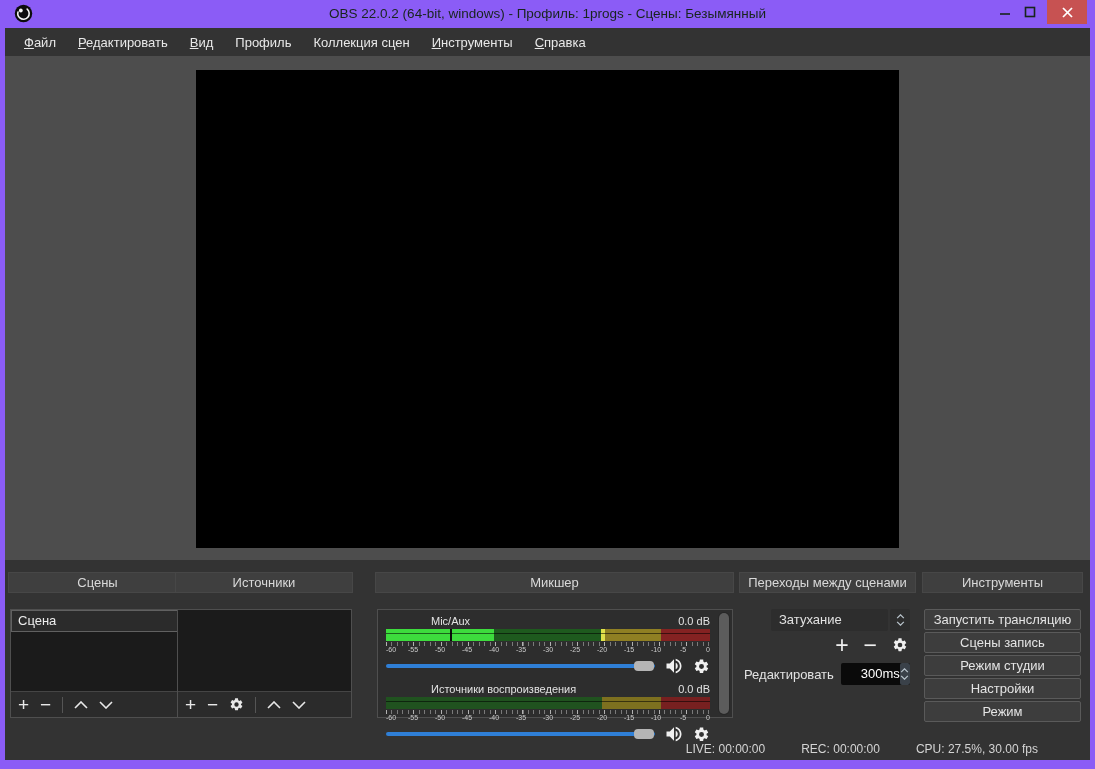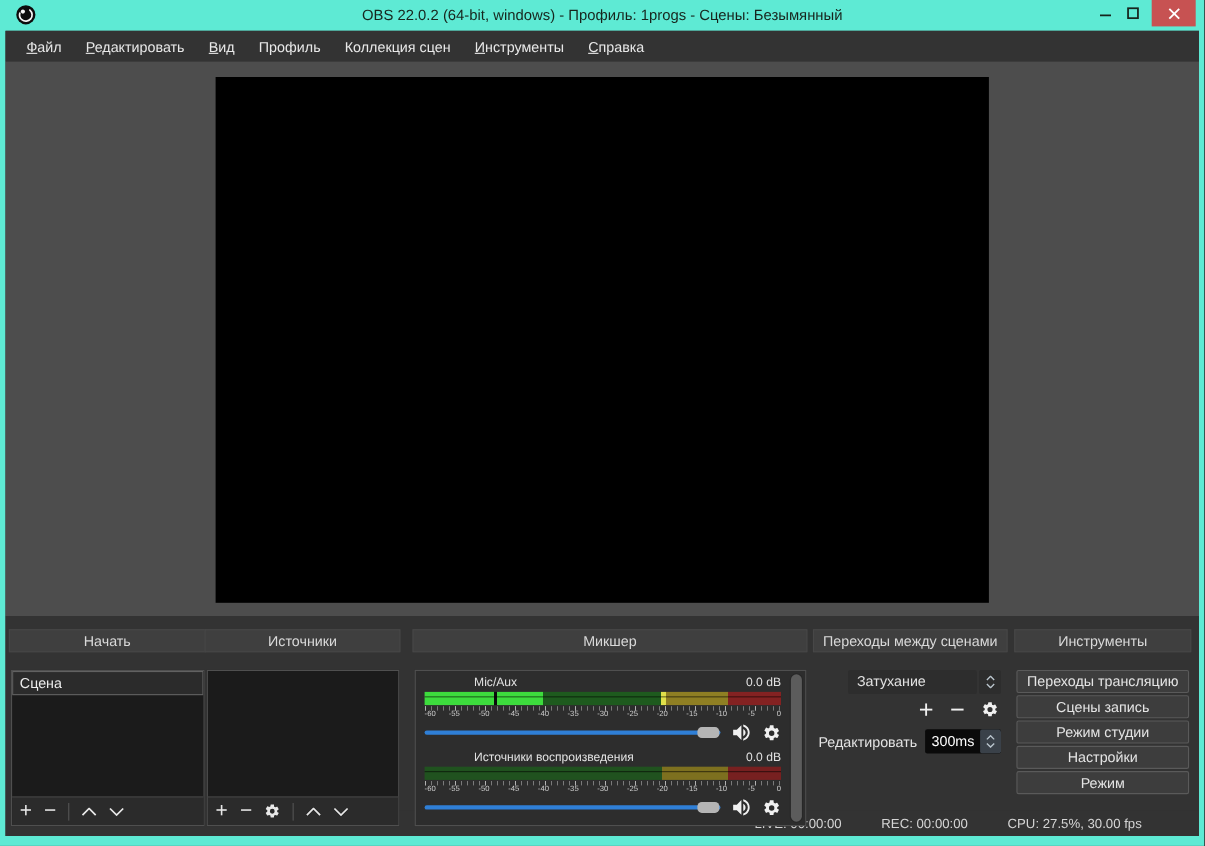--- a/index.html
+++ b/index.html
@@ -1,19 +1,19 @@
 <!DOCTYPE html>
 <html><head>
 <meta charset="utf-8">
 <style>
   * { margin:0; padding:0; box-sizing:border-box; }
   html,body { width:1095px; height:769px; background:#222; }
   body { font-family:"Liberation Sans","DejaVu Sans",sans-serif; }
 
-  .window { position:relative; width:1095px; height:769px; background:#5eead4; overflow:hidden; }
+  .window { position:relative; width:1095px; height:769px; background:#8b5cf6; overflow:hidden; }
 
   
   .titlebar { position:absolute; top:0; left:0; right:0; height:28px; }
   .obs-logo { position:absolute; left:14px; top:4px; width:19px; height:19px; }
   .win-title { position:absolute; left:0; right:0; top:0; height:28px; line-height:28px;
                text-align:center; font-size:13.5px; color:#17251d; }
   .btn-min { position:absolute; right:79px; top:0; width:22px; height:24px; display:flex; align-items:center; justify-content:center; }
   .btn-max { position:absolute; right:54px; top:0; width:22px; height:24px; display:flex; align-items:center; justify-content:center; }
   .btn-close { position:absolute; right:8px; top:0; width:40px; height:24px; background:#c75252;
                display:flex; align-items:center; justify-content:center; }
@@ -31,26 +31,26 @@
   .preview { height:504px; background:#4d4d4d; position:relative; flex:none; }
   .canvas { position:absolute; left:191px; top:14px; width:703px; height:478px; background:#000; }
 
   
   .docks { height:177px; position:relative; background:#333333; flex:none; }
   .panel { position:absolute; top:12px; bottom:0; }
   .panel-header { height:21px; background:#3f3f3f; border:1px solid #474747;
                   display:flex; align-items:center; justify-content:center;
                   font-size:13px; color:#d9d9d9; }
   .panel-scenes   { left:3px;   width:179px; }
-  .panel-sources  { left:181px; width:178px; }
+  .panel-sources  { left:170px; width:178px; }
   .panel-mixer    { left:370px; width:359px; }
   .panel-transitions { left:734px; width:177px; }
   .panel-controls { left:917px; width:161px; }
 
-  .dockbox { position:absolute; top:37px; left:2px; right:1px; height:142px;
+  .dockbox { position:absolute; top:37px; left:2px; right:1px; height:109px;
              border:1px solid #4f4f4f; background:#1b1b1b; display:flex; flex-direction:column; }
   .list { flex:1; overflow:hidden; }
   .scene-item { height:22px; line-height:20px; padding:0 6px; background:#2b2b2b;
                 border:1px solid #616161; font-size:13px; color:#ededed; }
   .dock-toolbar { height:26px; flex:none; background:#2b2b2b; border-top:1px solid #454545;
                   display:flex; align-items:center; padding:0 7px; gap:11px; }
   .tb-icon { color:#e8e8e8; font-size:19px; line-height:19px; display:flex; align-items:center; }
   .tb-sep { width:1px; height:16px; background:#555; }
 
   
@@ -89,21 +89,21 @@
   .combo-row { position:absolute; top:37px; left:5px; right:6px; height:22px; display:flex; gap:2px; }
   .combo { flex:1; background:#2d2d2d; border-radius:2px; padding:0 8px;
            font-size:13px; color:#e2e2e2; line-height:22px;margin-left:27px; }
   .spinbtn { width:20px; background:#2d2d2d; border-radius:2px; display:flex; flex-direction:column;
              align-items:center; justify-content:center; gap:2px; }
   .tr-toolbar { position:absolute; top:60px; right:8px; height:26px; display:flex; align-items:center; gap:15px; }
   .tr-icon { color:#f0f0f0; font-size:23px; line-height:23px; font-weight:400; display:flex; align-items:center; }
   .duration-row { position:absolute; top:91px; left:5px; right:6px; height:22px; display:flex; align-items:center; }
   .duration-label { font-size:13px; color:#e2e2e2; margin-right:7px; flex:none; }
   .spinbox { flex:1; height:22px; background:#0a0a0a; display:flex; border-radius:2px; overflow:hidden; }
-  .spinbox-val { flex:1; font-size:13px; color:#ffffff; line-height:22px; padding-left:6px; }
+  .spinbox-val { flex:1; font-size:13px; color:#ffffff; line-height:22px; padding-left:20px; }
   .spinbox-arrows { width:19px; background:#3a4149; display:flex; flex-direction:column;
                     align-items:center; justify-content:center; gap:2px; border-radius:2px; }
 
   
   .ctl-buttons { position:absolute; top:37px; left:2px; right:2px; }
   .ctl-btn { height:21px; width:100%; margin-bottom:2px; background:#3d3d3d;
              border:1px solid #5a5a5a; border-radius:2px; font-size:13px; color:#e4e4e4;
              display:flex; align-items:center; justify-content:center;
              font-family:"Liberation Sans","DejaVu Sans",sans-serif; }
 
@@ -156,21 +156,21 @@
       <span class="menu-item u">Справка</span>
     </div>
 
     <div class="preview">
       <div class="canvas"></div>
     </div>
 
     <div class="docks">
 
       <div class="panel panel-scenes">
-        <div class="panel-header">Начать</div>
+        <div class="panel-header">Сцены</div>
         <div class="dockbox">
           <div class="list">
             <div class="scene-item">Сцена</div>
           </div>
           <div class="dock-toolbar">
             <span class="tb-icon">+</span>
             <span class="tb-icon">−</span>
             <span class="tb-sep"></span>
             <span class="tb-icon">
               <svg width="14" height="8" viewBox="0 0 14 8">
@@ -341,21 +341,21 @@
                   <polyline points="1,1 5,5 9,1" fill="none" stroke="#b9c4cc" stroke-width="1.5"></polyline>
                 </svg>
             </span>
           </div>
         </div>
       </div>
 
       <div class="panel panel-controls">
         <div class="panel-header">Инструменты</div>
         <div class="ctl-buttons">
-          <button class="ctl-btn">Переходы трансляцию</button>
+          <button class="ctl-btn">Запустить трансляцию</button>
           <button class="ctl-btn">Сцены запись</button>
           <button class="ctl-btn">Режим студии</button>
           <button class="ctl-btn">Настройки</button>
           <button class="ctl-btn">Режим</button>
         </div>
       </div>
 
     </div>
 
     <div class="statusbar">

